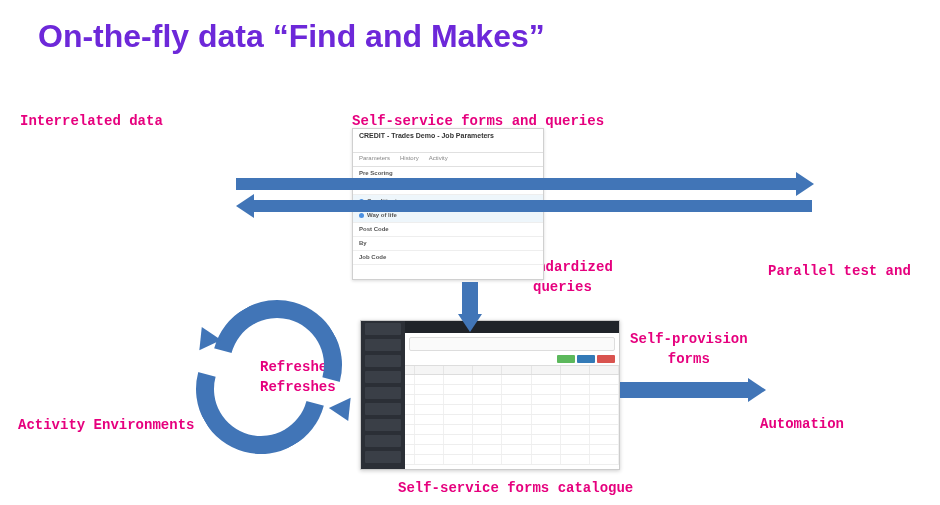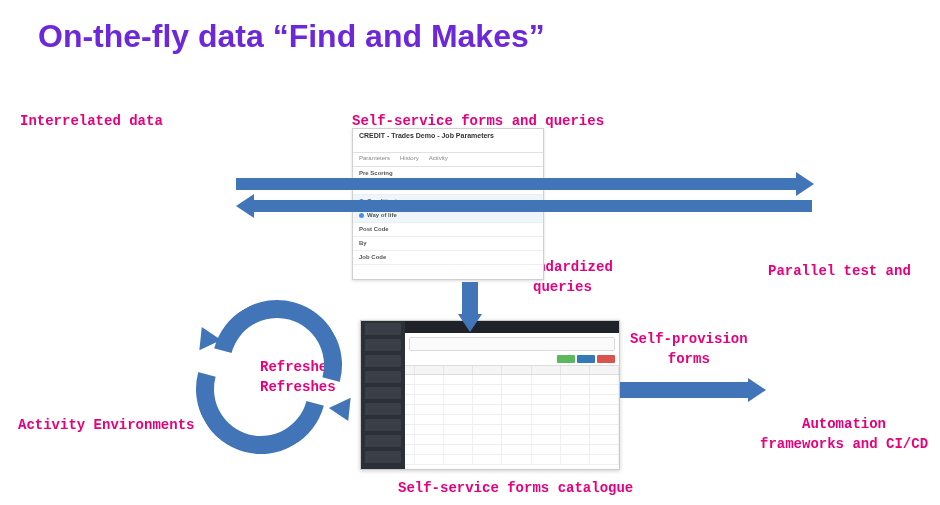--- a/index.html
+++ b/index.html
@@ -85,21 +85,21 @@
   <span>Standardized</span><br><span>queries</span>
 </div>
 <div class="label label-selfservice-catalogue">Self-service forms catalogue</div>
 <div class="label label-self-provision">
   <span>Self-provision</span><br><span>forms</span>
 </div>
 <div class="label label-parallel-test">
   <span>Parallel test and</span><br>
 </div>
 <div class="label label-automation">
-  <span>Automation</span><br><span>frameworks and CI/CD</span>
+  <span>Automation</span><br>
 </div>
 
 <div class="form-mock">
   <div class="form-header">
     <div class="form-title">CREDIT - Trades Demo - Job Parameters</div>
     <div class="form-sub"></div>
   </div>
   <div class="form-tabs">
     <span class="form-tab">Parameters</span>
     <span class="form-tab">History</span>

